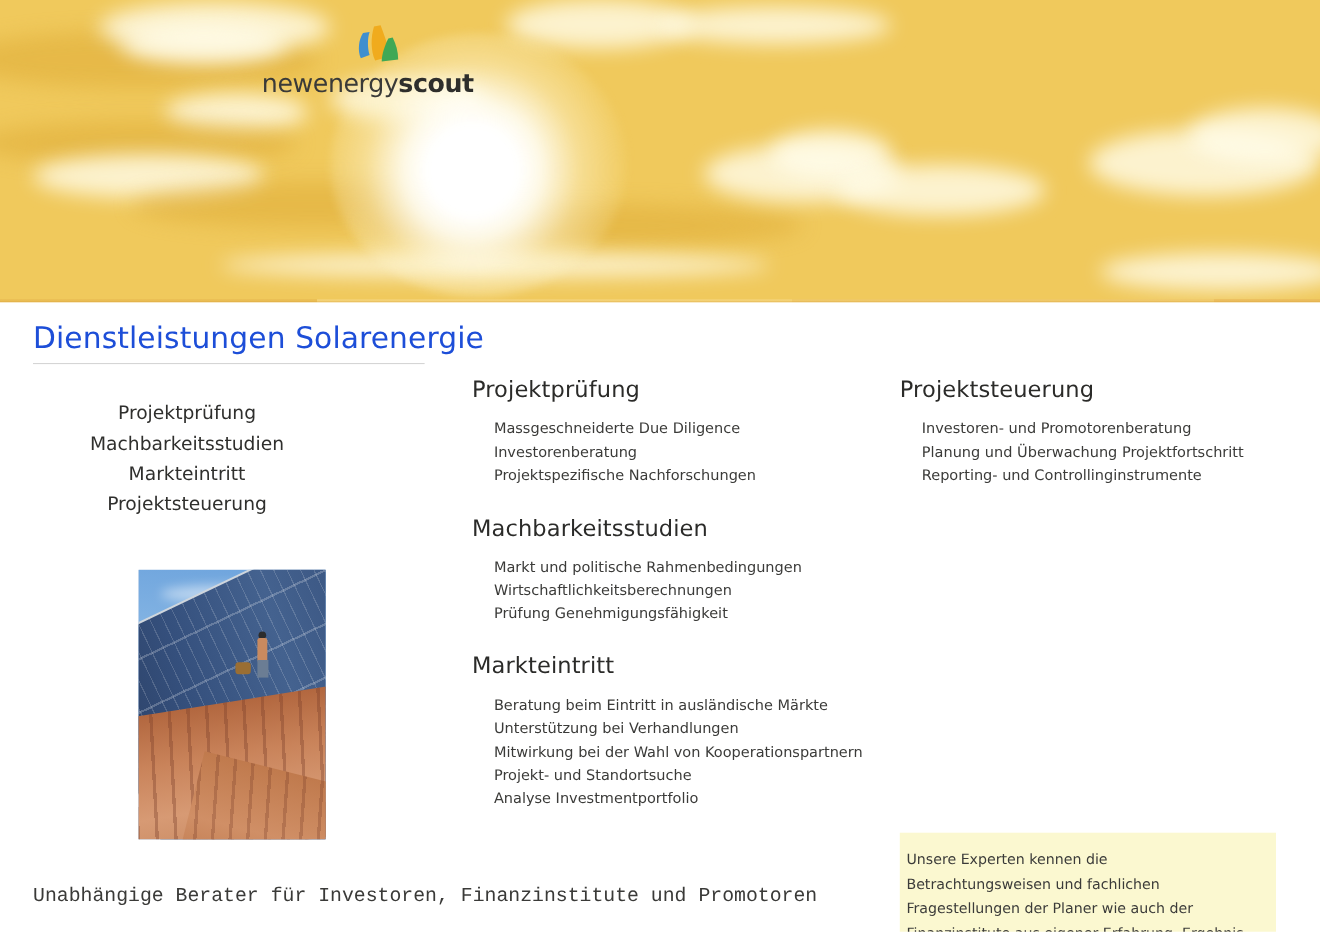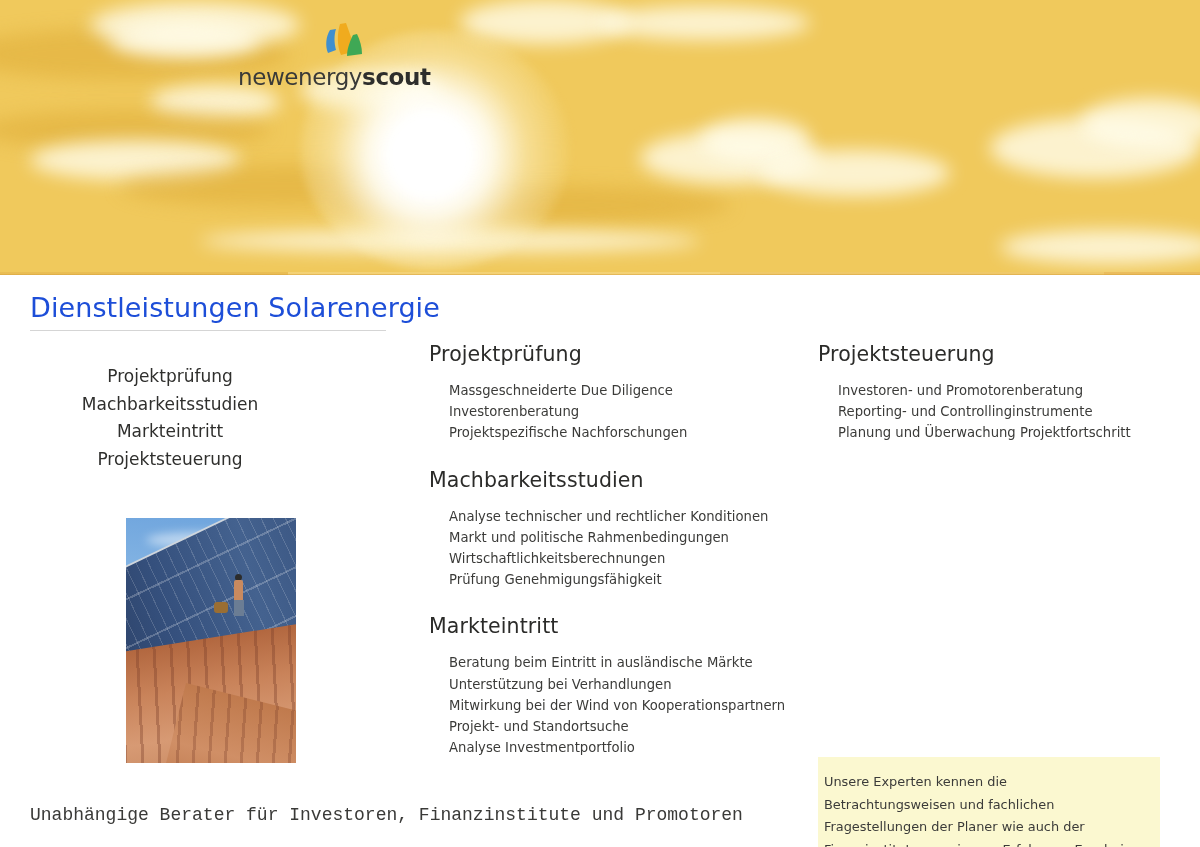--- a/index.html
+++ b/index.html
@@ -323,45 +323,44 @@
         <h2>Projektprüfung</h2>
         <ul>
           <li>Massgeschneiderte Due Diligence</li>
           <li>Investorenberatung</li>
           <li>Projektspezifische Nachforschungen</li>
         </ul>
       </div>
       <div class="sec">
         <h2>Machbarkeitsstudien</h2>
         <ul>
-          <li>Analyse technischer und rechtlicher Konditionen</li>
           <li>Markt und politische Rahmenbedingungen</li>
           <li>Wirtschaftlichkeitsberechnungen</li>
           <li>Prüfung Genehmigungsfähigkeit</li>
         </ul>
       </div>
       <div class="sec">
         <h2>Markteintritt</h2>
         <ul>
           <li>Beratung beim Eintritt in ausländische Märkte</li>
           <li>Unterstützung bei Verhandlungen</li>
-          <li>Mitwirkung bei der Wind von Kooperationspartnern</li>
+          <li>Mitwirkung bei der Wahl von Kooperationspartnern</li>
           <li>Projekt- und Standortsuche</li>
           <li>Analyse Investmentportfolio</li>
         </ul>
       </div>
     </div>
 
   <div class="col-right" id="col-right">
       <div class="sec">
         <h2>Projektsteuerung</h2>
         <ul>
           <li>Investoren- und Promotorenberatung</li>
+          <li>Planung und Überwachung Projektfortschritt</li>
           <li>Reporting- und Controllinginstrumente</li>
-          <li>Planung und Überwachung Projektfortschritt</li>
         </ul>
       </div>
     </div>
 
   <div class="note-box">
     <p>Unsere Experten kennen die Betrachtungsweisen und fachlichen Fragestellungen der Planer wie auch der Finanzinstitute aus eigener Erfahrung. Ergebnis unserer Analysen/Leistungen sind Entscheidungsgrundlagen für unsere Auftraggeber und ermöglichen eine optimale Gewichtung von Chancen und Risiken. Weitere kostenwirksame Resultate unserer Arbeit sind die Beschleunigung von Verhandlungen und der Projektentwicklung.</p>
 
   </div>
 
 </div>

